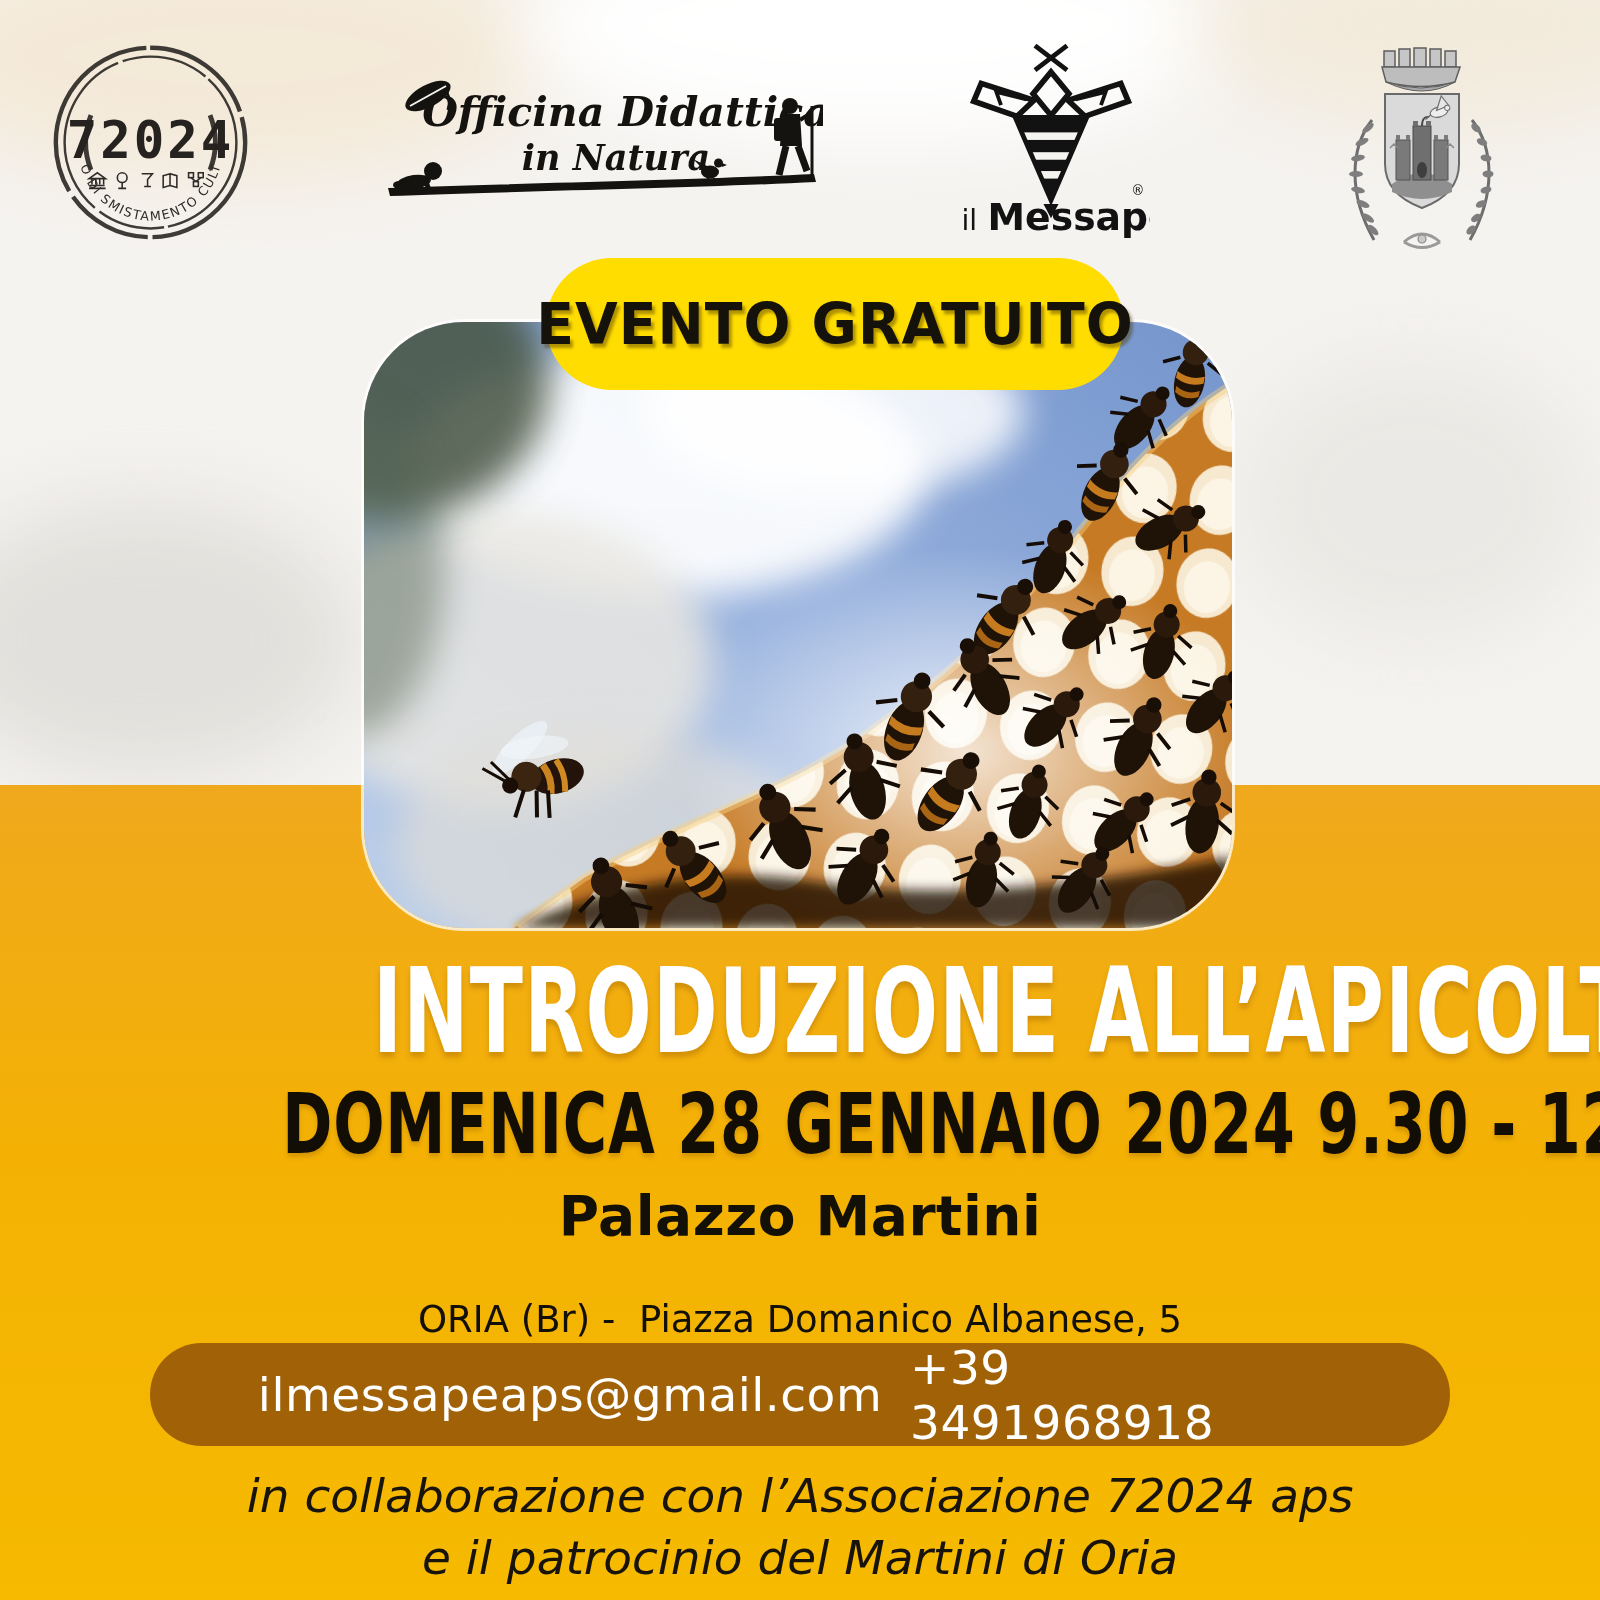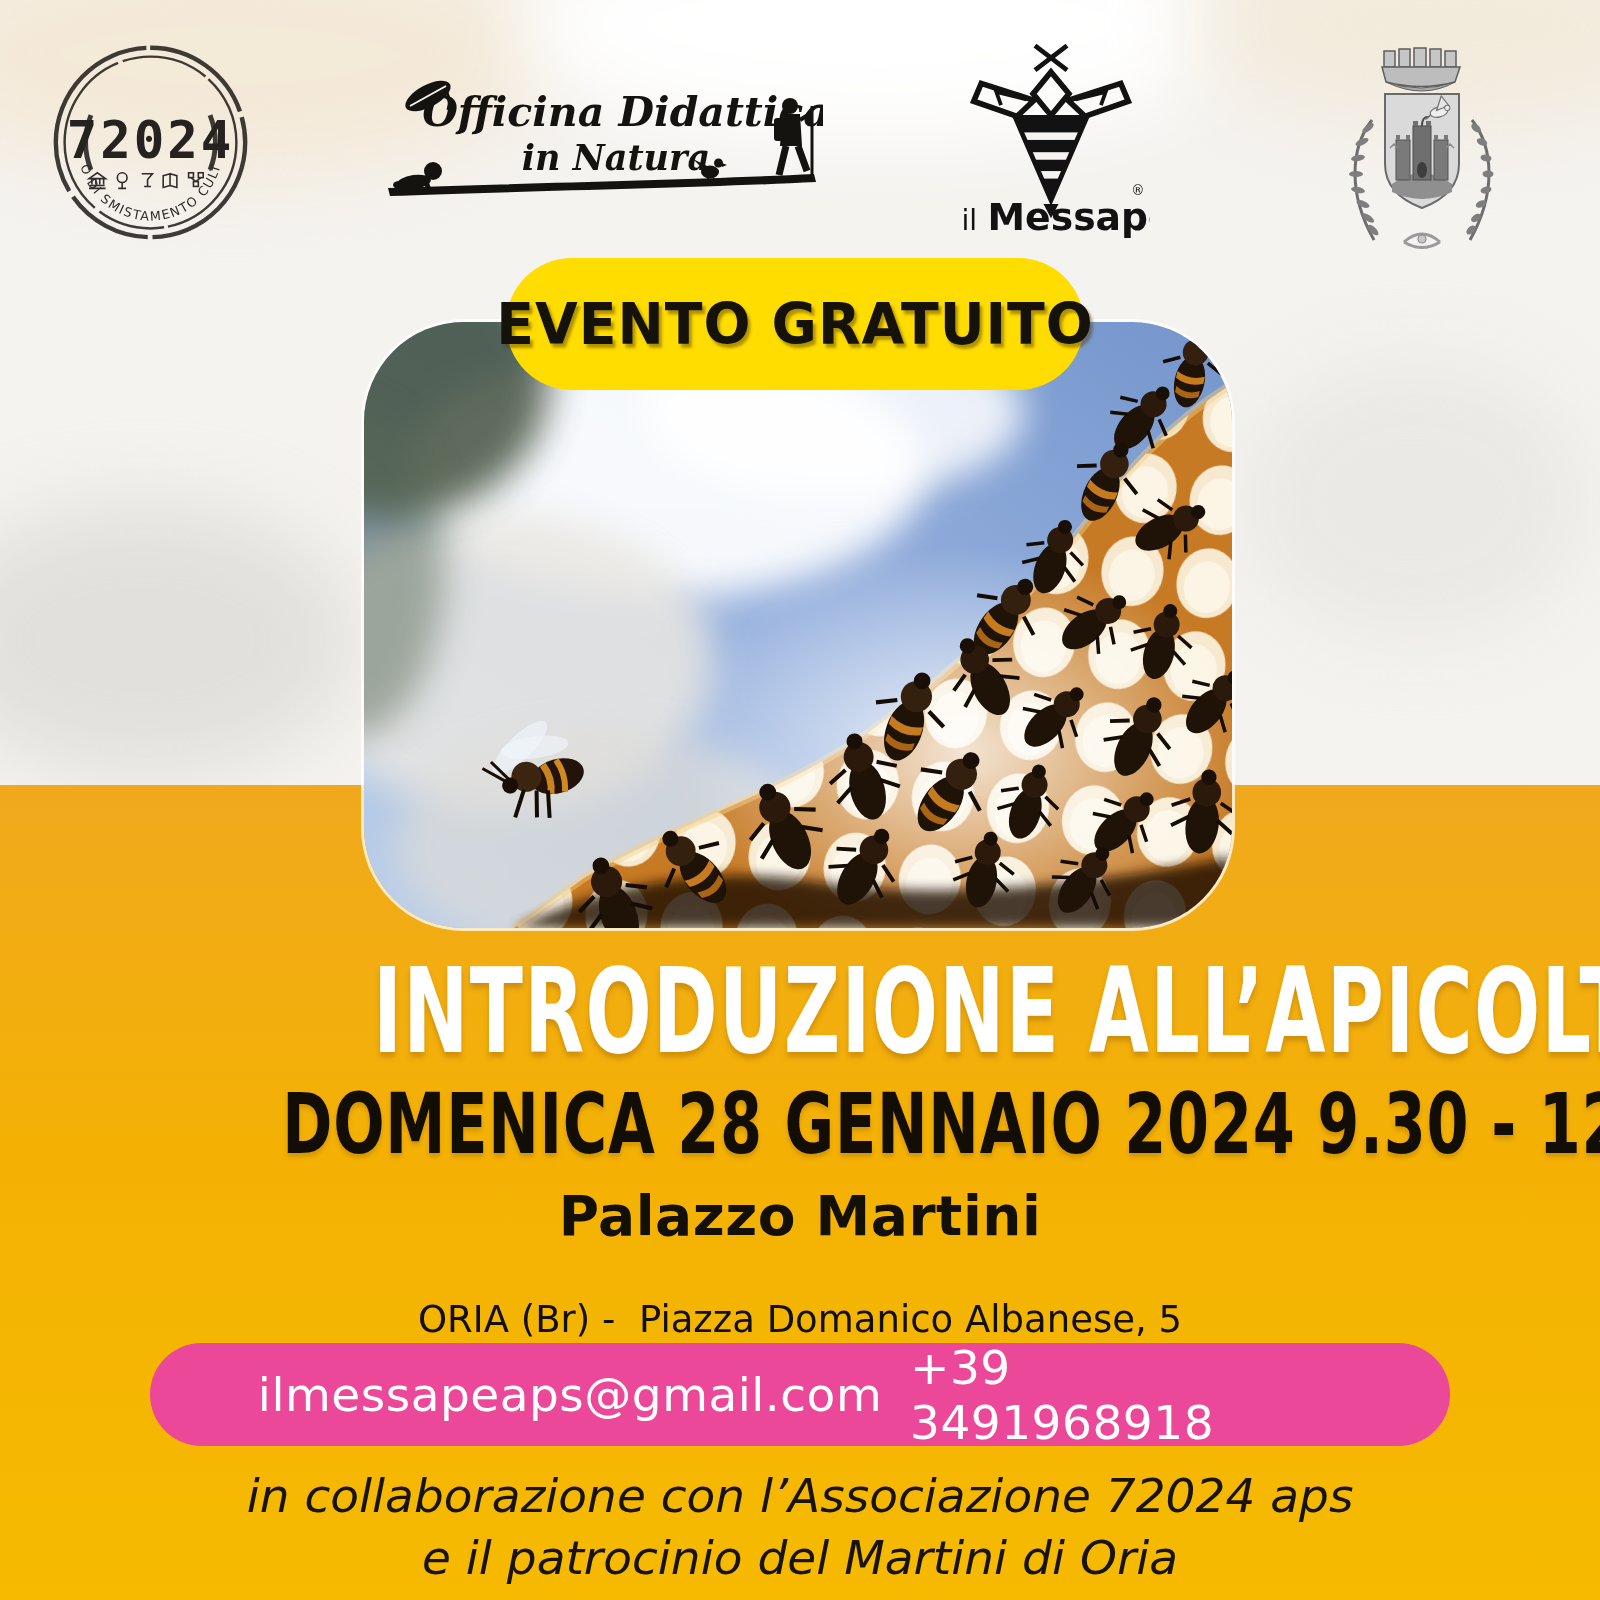--- a/index.html
+++ b/index.html
@@ -30,21 +30,21 @@
 
   .photo-frame{
     position:absolute;left:364px;top:322px;width:868px;height:606px;
     border-radius:100px;overflow:hidden;
     box-shadow:0 0 0 3px rgba(255,255,255,.75);
     z-index:2;
   }
   .photo-frame svg{display:block;width:100%;height:100%;}
 
   .badge{
-    position:absolute;left:506px;top:258px;width:578px;height:132px;
+    position:absolute;left:546px;top:258px;width:578px;height:132px;
     background:#FFDD00;border-radius:66px;
     display:flex;align-items:center;justify-content:center;z-index:5;
   }
   .badge span{
     font-size:57px;font-weight:700;color:#14120A;letter-spacing:1px;
     text-shadow:3px 4px 3px rgba(80,55,0,.45);
     transform:scaleX(.97);white-space:nowrap;
   }
 
   .center-line{position:absolute;left:0;width:1600px;text-align:center;}
@@ -56,21 +56,21 @@
   .date{top:1082px;color:#120E06;font-weight:700;font-size:84px;line-height:1;}
   .date span{
     display:inline-block;transform:scaleX(.72);white-space:nowrap;
     letter-spacing:1px;text-shadow:0 4px 5px rgba(120,70,0,.25);
   }
   .venue{top:1184px;color:#131008;font-weight:700;font-size:55px;letter-spacing:.5px;}
   .address{top:1258px;color:#131008;font-weight:400;font-size:37px;white-space:pre-wrap;margin-top:40px;}
 
   .contact-pill{
     position:absolute;left:150px;top:1343px;width:1300px;height:103px;
-    background:#ec4899;border-radius:52px;z-index:1;
+    background:#a16207;border-radius:52px;z-index:1;
   }
   .contact-pill .txt{
     position:absolute;top:0;height:103px;display:flex;align-items:center;justify-content:center;
     color:#FFFFFF;font-size:47px;font-weight:400;letter-spacing:.5px;
   }
   .contact-email{left:130px;width:580px;}
   .contact-phone{left:760px;width:380px;}
 
   .footer-line{position:absolute;left:0;width:1600px;text-align:center;
     font-style:italic;color:#18140C;font-size:47px;}

